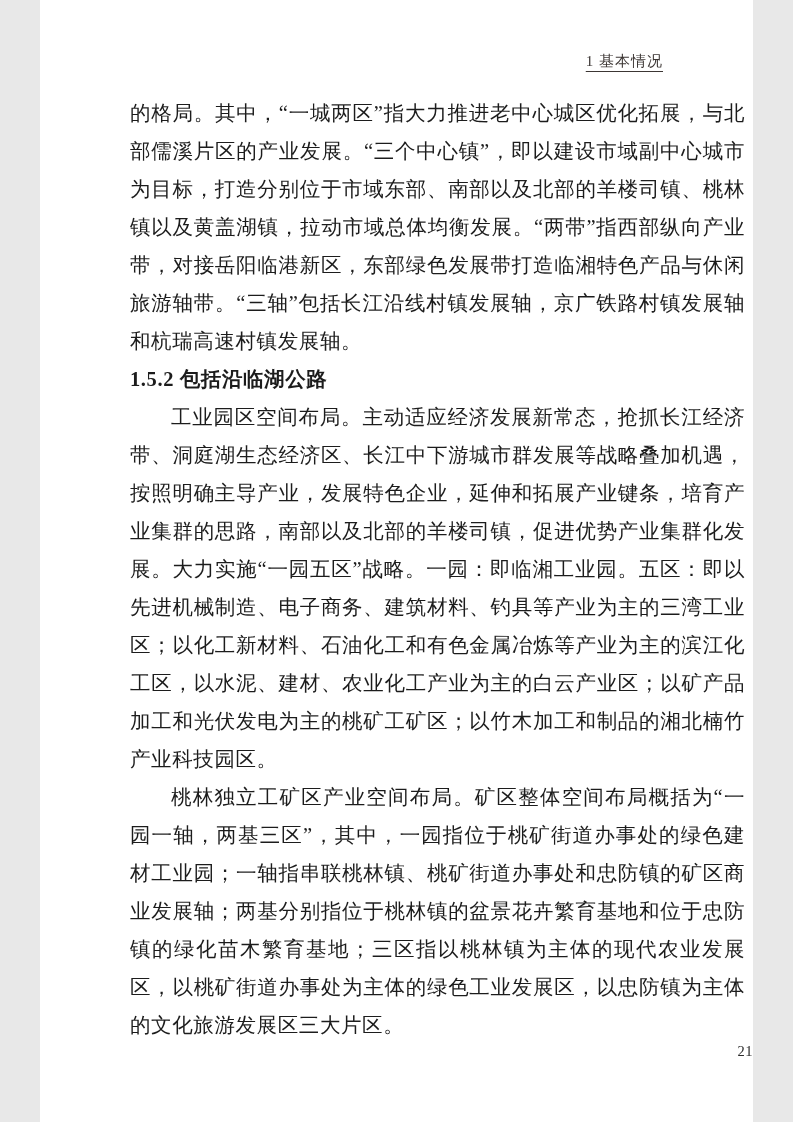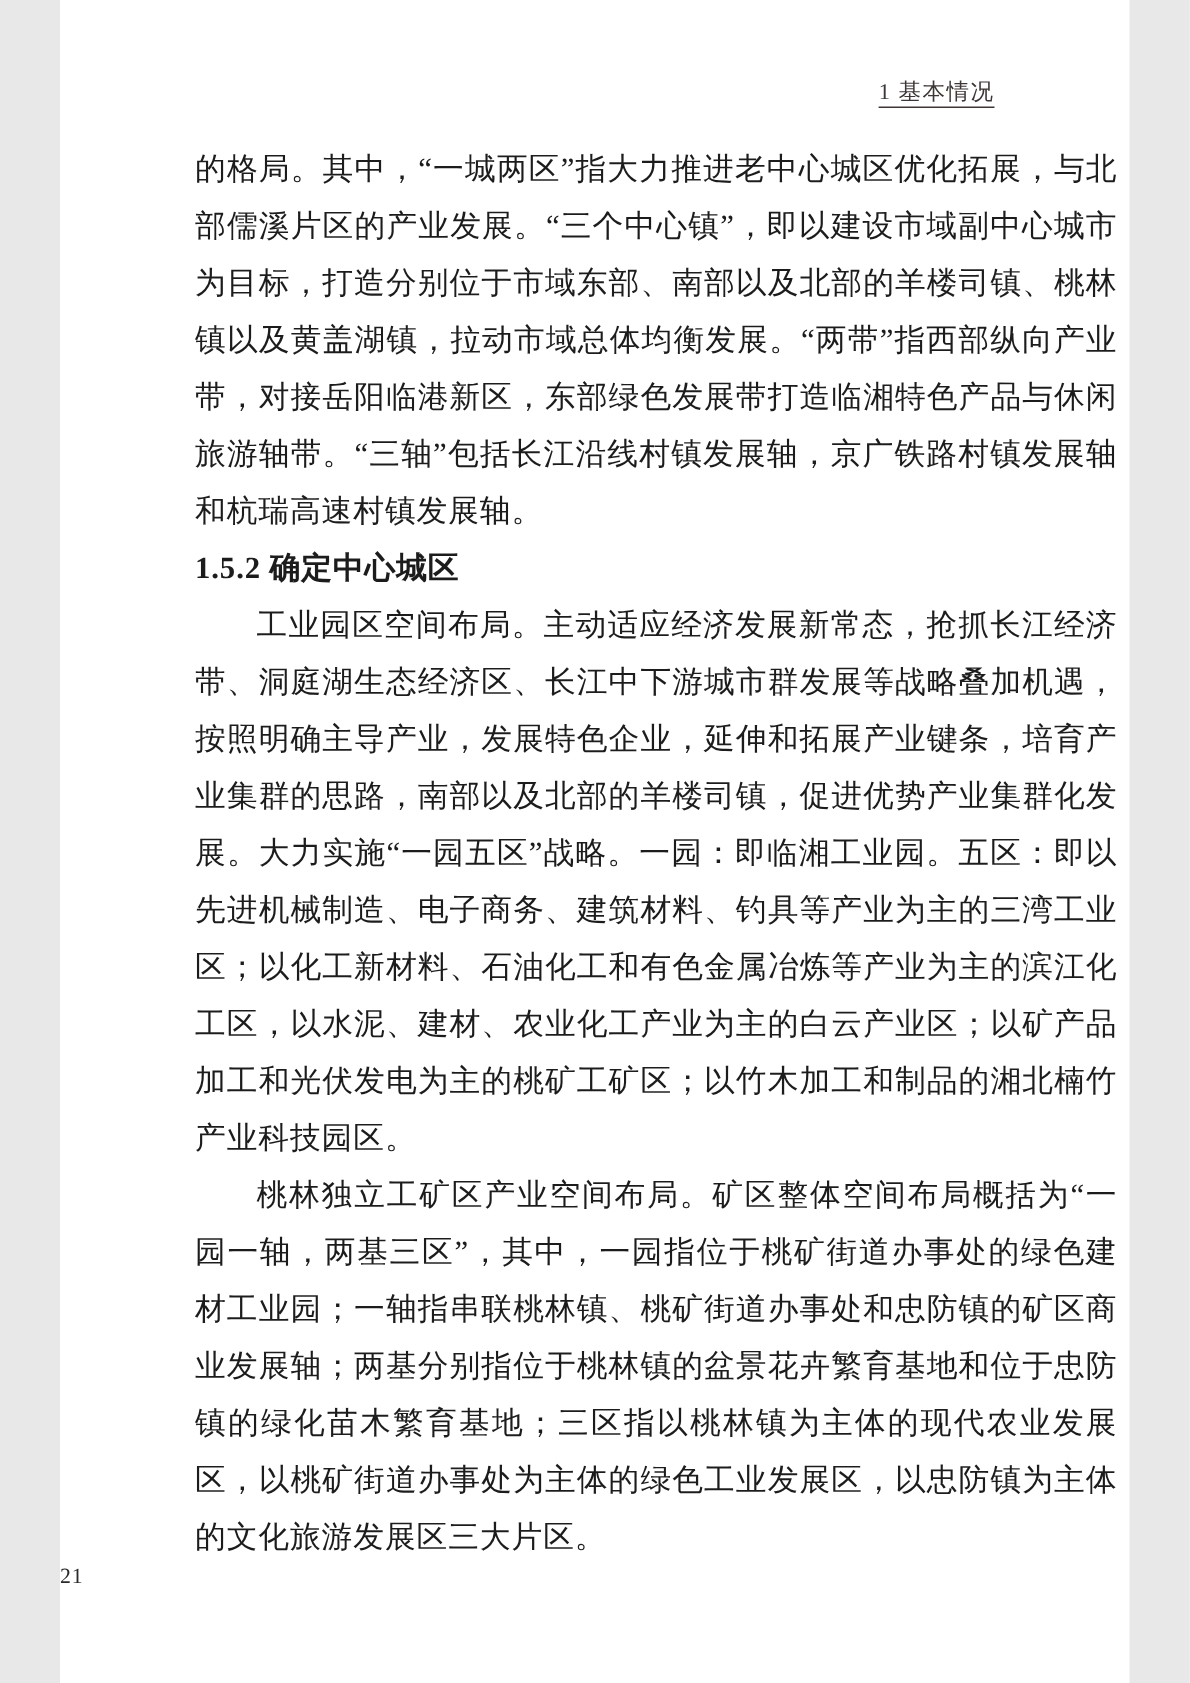--- a/index.html
+++ b/index.html
@@ -57,40 +57,40 @@
     line-height: 38px;
     font-weight: bold;
     text-indent: 0;
     letter-spacing: 0.6px;
   }
   .page-number {
     position: absolute;
     bottom: 62px;
     left: 0;
     width: 100%;
-    text-align: left;
+    text-align: right;
     font-size: 14.5px;
     color: #2a2a2a;
     letter-spacing: 0.5px;
   }
 </style>
 </head>
 <body>
 
 <div class="page">
 
   <div class="running-header">
     <span class="header-text">1 基本情况</span>
   </div>
 
   <div class="content">
     <p class="continuation">的格局。其中，“一城两区”指大力推进老中心城区优化拓展，与北部儒溪片区的产业发展。“三个中心镇”，即以建设市域副中心城市为目标，打造分别位于市域东部、南部以及北部的羊楼司镇、桃林镇以及黄盖湖镇，拉动市域总体均衡发展。“两带”指西部纵向产业带，对接岳阳临港新区，东部绿色发展带打造临湘特色产品与休闲旅游轴带。“三轴”包括长江沿线村镇发展轴，京广铁路村镇发展轴和杭瑞高速村镇发展轴。</p>
 
 
-    <h2 class="section-heading">1.5.2 确定中心城区</h2>
+    <h2 class="section-heading">1.5.2 包括沿临湖公路</h2>
 
     <p>工业园区空间布局。主动适应经济发展新常态，抢抓长江经济带、洞庭湖生态经济区、长江中下游城市群发展等战略叠加机遇，按照明确主导产业，发展特色企业，延伸和拓展产业键条，培育产业集群的思路，南部以及北部的羊楼司镇，促进优势产业集群化发展。大力实施“一园五区”战略。一园：即临湘工业园。五区：即以先进机械制造、电子商务、建筑材料、钓具等产业为主的三湾工业区；以化工新材料、石油化工和有色金属冶炼等产业为主的滨江化工区，以水泥、建材、农业化工产业为主的白云产业区；以矿产品加工和光伏发电为主的桃矿工矿区；以竹木加工和制品的湘北楠竹产业科技园区。</p>
 
     <p>桃林独立工矿区产业空间布局。矿区整体空间布局概括为“一园一轴，两基三区”，其中，一园指位于桃矿街道办事处的绿色建材工业园；一轴指串联桃林镇、桃矿街道办事处和忠防镇的矿区商业发展轴；两基分别指位于桃林镇的盆景花卉繁育基地和位于忠防镇的绿化苗木繁育基地；三区指以桃林镇为主体的现代农业发展区，以桃矿街道办事处为主体的绿色工业发展区，以忠防镇为主体的文化旅游发展区三大片区。</p>
   </div>
 
   <div class="page-number">21</div>
 
 </div>
 

